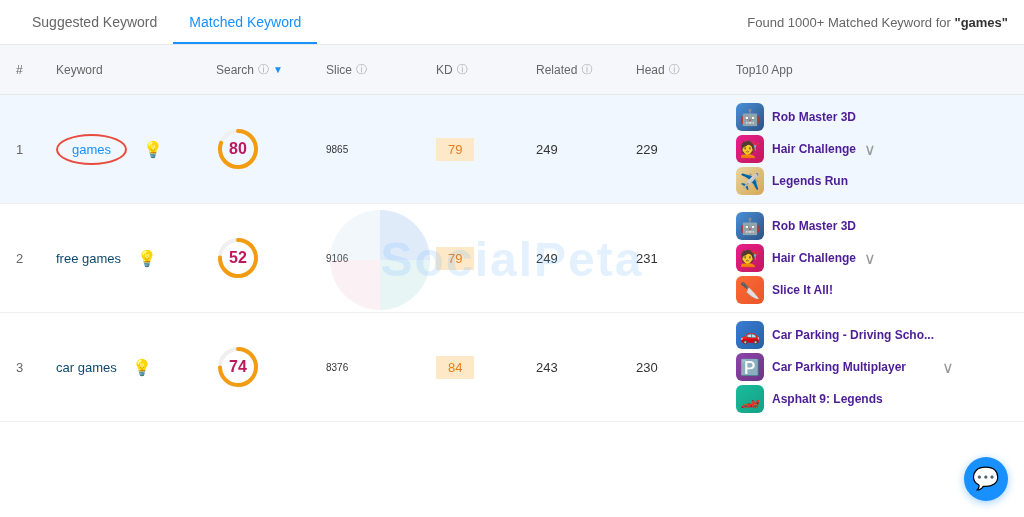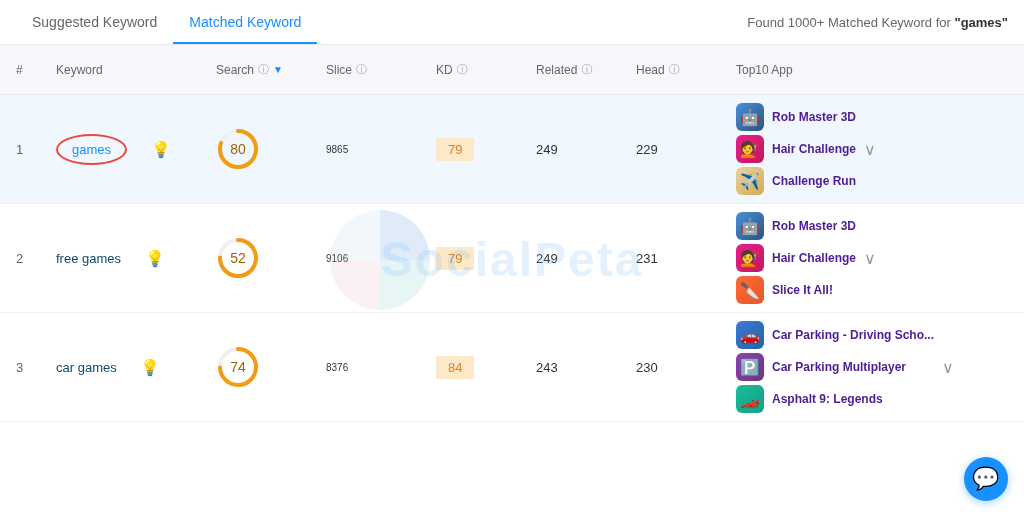--- a/index.html
+++ b/index.html
@@ -39,36 +39,36 @@
     .table-row-wrap {
       border-bottom: 1px solid #f0f0f0;
     }
     .table-row {
       display: grid;
       grid-template-columns: 40px 160px 110px 110px 100px 100px 100px 1fr;
       padding: 0 16px; min-height: 90px; align-items: center;
     }
     .row-num { color: #666; font-size: 13px; }
 
-    .keyword-cell { display: flex; align-items: center; gap: 24px; }
+    .keyword-cell { display: flex; align-items: center; gap: 16px; }
     .keyword-link { color: #0c4a6e; cursor: pointer; font-size: 13px; }
     .keyword-circled {
       border: 2px solid #e84c3d; border-radius: 50%;
       padding: 6px 14px; color: #1890ff; font-size: 13px; cursor: pointer;
     }
     .bulb-icon { color: #bbb; font-size: 16px; cursor: pointer; }
 
     
     .circle-wrap { position: relative; width: 44px; height: 44px; }
     .circle-wrap svg { transform: rotate(-90deg); }
     .circle-bg { fill: none; stroke: #f0f0f0; stroke-width: 4; }
     .circle-progress { fill: none; stroke-width: 4; stroke-linecap: round; }
     .circle-label {
       position: absolute; top: 50%; left: 50%; transform: translate(-50%, -50%);
-      font-size: 14px; font-weight: 400; color: #a16207;
+      font-size: 16px; font-weight: 700; color: #be185d;
     }
 
     .volume-val { font-size: 10px; color: #333; }
 
     .kd-badge {
       background: #fde8c8; color: #e67e22; border-radius: 0;
       padding: 4px 12px; font-size: 13px; font-weight: 500; text-align: center; display: inline-block;
     }
 
     .related-val, .head-val { font-size: 13px; color: #333; }
@@ -211,21 +211,21 @@
       <span class="app-name">Rob Master 3D</span>
     </div>
 
     <div class="app-item">
       <div class="app-icon app-icon-2">💇</div>
       <span class="app-name">Hair Challenge</span>
     </div>
 
     <div class="app-item">
       <div class="app-icon app-icon-3">✈️</div>
-      <span class="app-name">Challenge Run</span>
+      <span class="app-name">Legends Run</span>
     </div>
   </div>
           <span class="expand-btn">∨</span>
         </div>
       </div>
     </div>
 
     <div class="table-row-wrap ">
       <div class="table-row">
         <div class="row-num">2</div>

